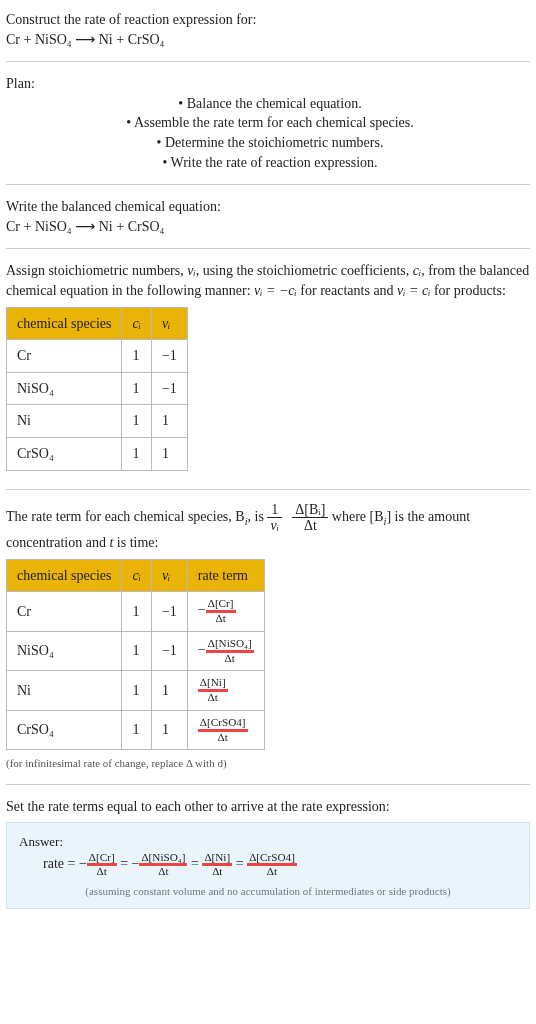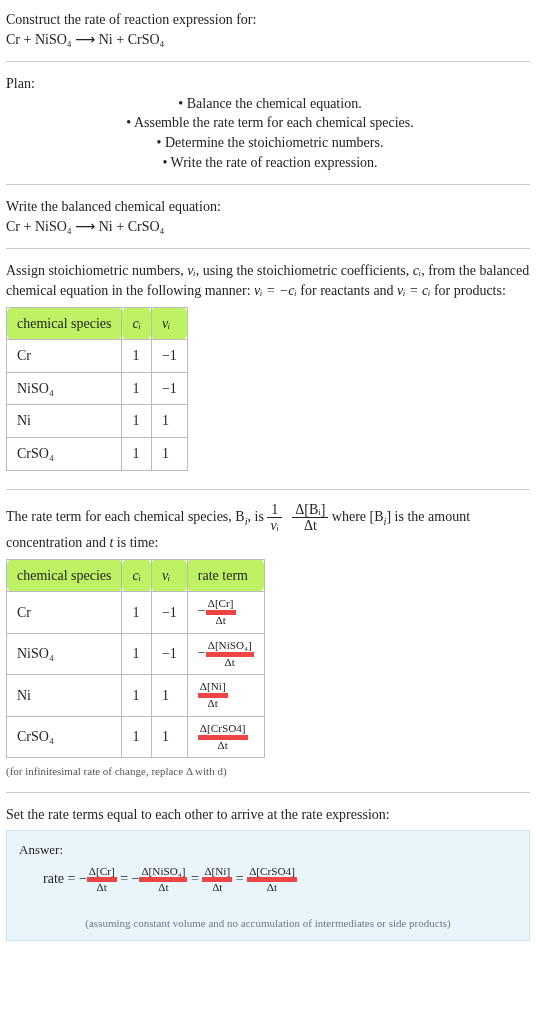--- a/index.html
+++ b/index.html
@@ -2,33 +2,33 @@
 <html><head>
   <meta charset="utf-8">
   <style>
     * { box-sizing: border-box; margin: 0; padding: 0; }
     body { font-family: Georgia, 'Times New Roman', serif; font-size: 14px; color: #222; background: #fff; width: 536px; padding: 6px; line-height: 1.4; }
     .section { padding: 4px 0; }
     .divider { border-top: 1px solid #ccc; margin: 8px 0; }
     .plan-item { padding-left: 4px; text-align: center; }
     table { border-collapse: collapse; margin: 6px 0; }
     th, td { border: 1px solid #bbb; padding: 6px 10px; text-align: left; font-weight: normal; }
-    th { background: #bef264; border-radius: 6px; }
+    th { background: #eab308; }
     .sub { vertical-align: sub; font-size: 0.75em; }
     .frac { display: inline-block; text-align: center; vertical-align: middle; font-size: 0.85em; line-height: 1.1; }
     .frac .num { display: block; border-bottom: 1px solid #222; padding: 0 3px; }
     .frac .den { display: block; padding: 0 3px; }
     .frac-big { font-size: 1em; }
     .sfrac { display: inline-block; text-align: center; vertical-align: middle; font-size: 0.8em; line-height: 1.05; }
-    .sfrac .num { display: block; border-bottom: 5px solid #ef4444; padding: 0 2px; }
+    .sfrac .num { display: block; border-bottom: 3px solid #ef4444; padding: 0 2px; }
     .sfrac .den { display: block; padding: 0 2px; }
     .note { font-size: 11px; color: #555; margin-top: 2px; }
     .answer-box { background: #eaf4fb; border: 1px solid #cde4f0; padding: 10px 12px 8px 12px; margin-top: 6px; }
-    .answer-label { font-size: 13px; margin-bottom: 6px; }
-    .answer-eq { padding-left: 24px; margin-bottom: 22px; }
+    .answer-label { font-size: 13px; }
+    .answer-eq { padding-left: 24px; margin-bottom: 6px; }
     .answer-note { font-size: 11px; color: #6a7a85; text-align: center; }
     .inline-math { font-style: italic; }
   </style>
 </head>
 <body>
 
 <div class="section">
   <div>Construct the rate of reaction expression for:</div>
   <div>Cr + NiSO₄  ⟶  Ni + CrSO₄</div>
 </div>

